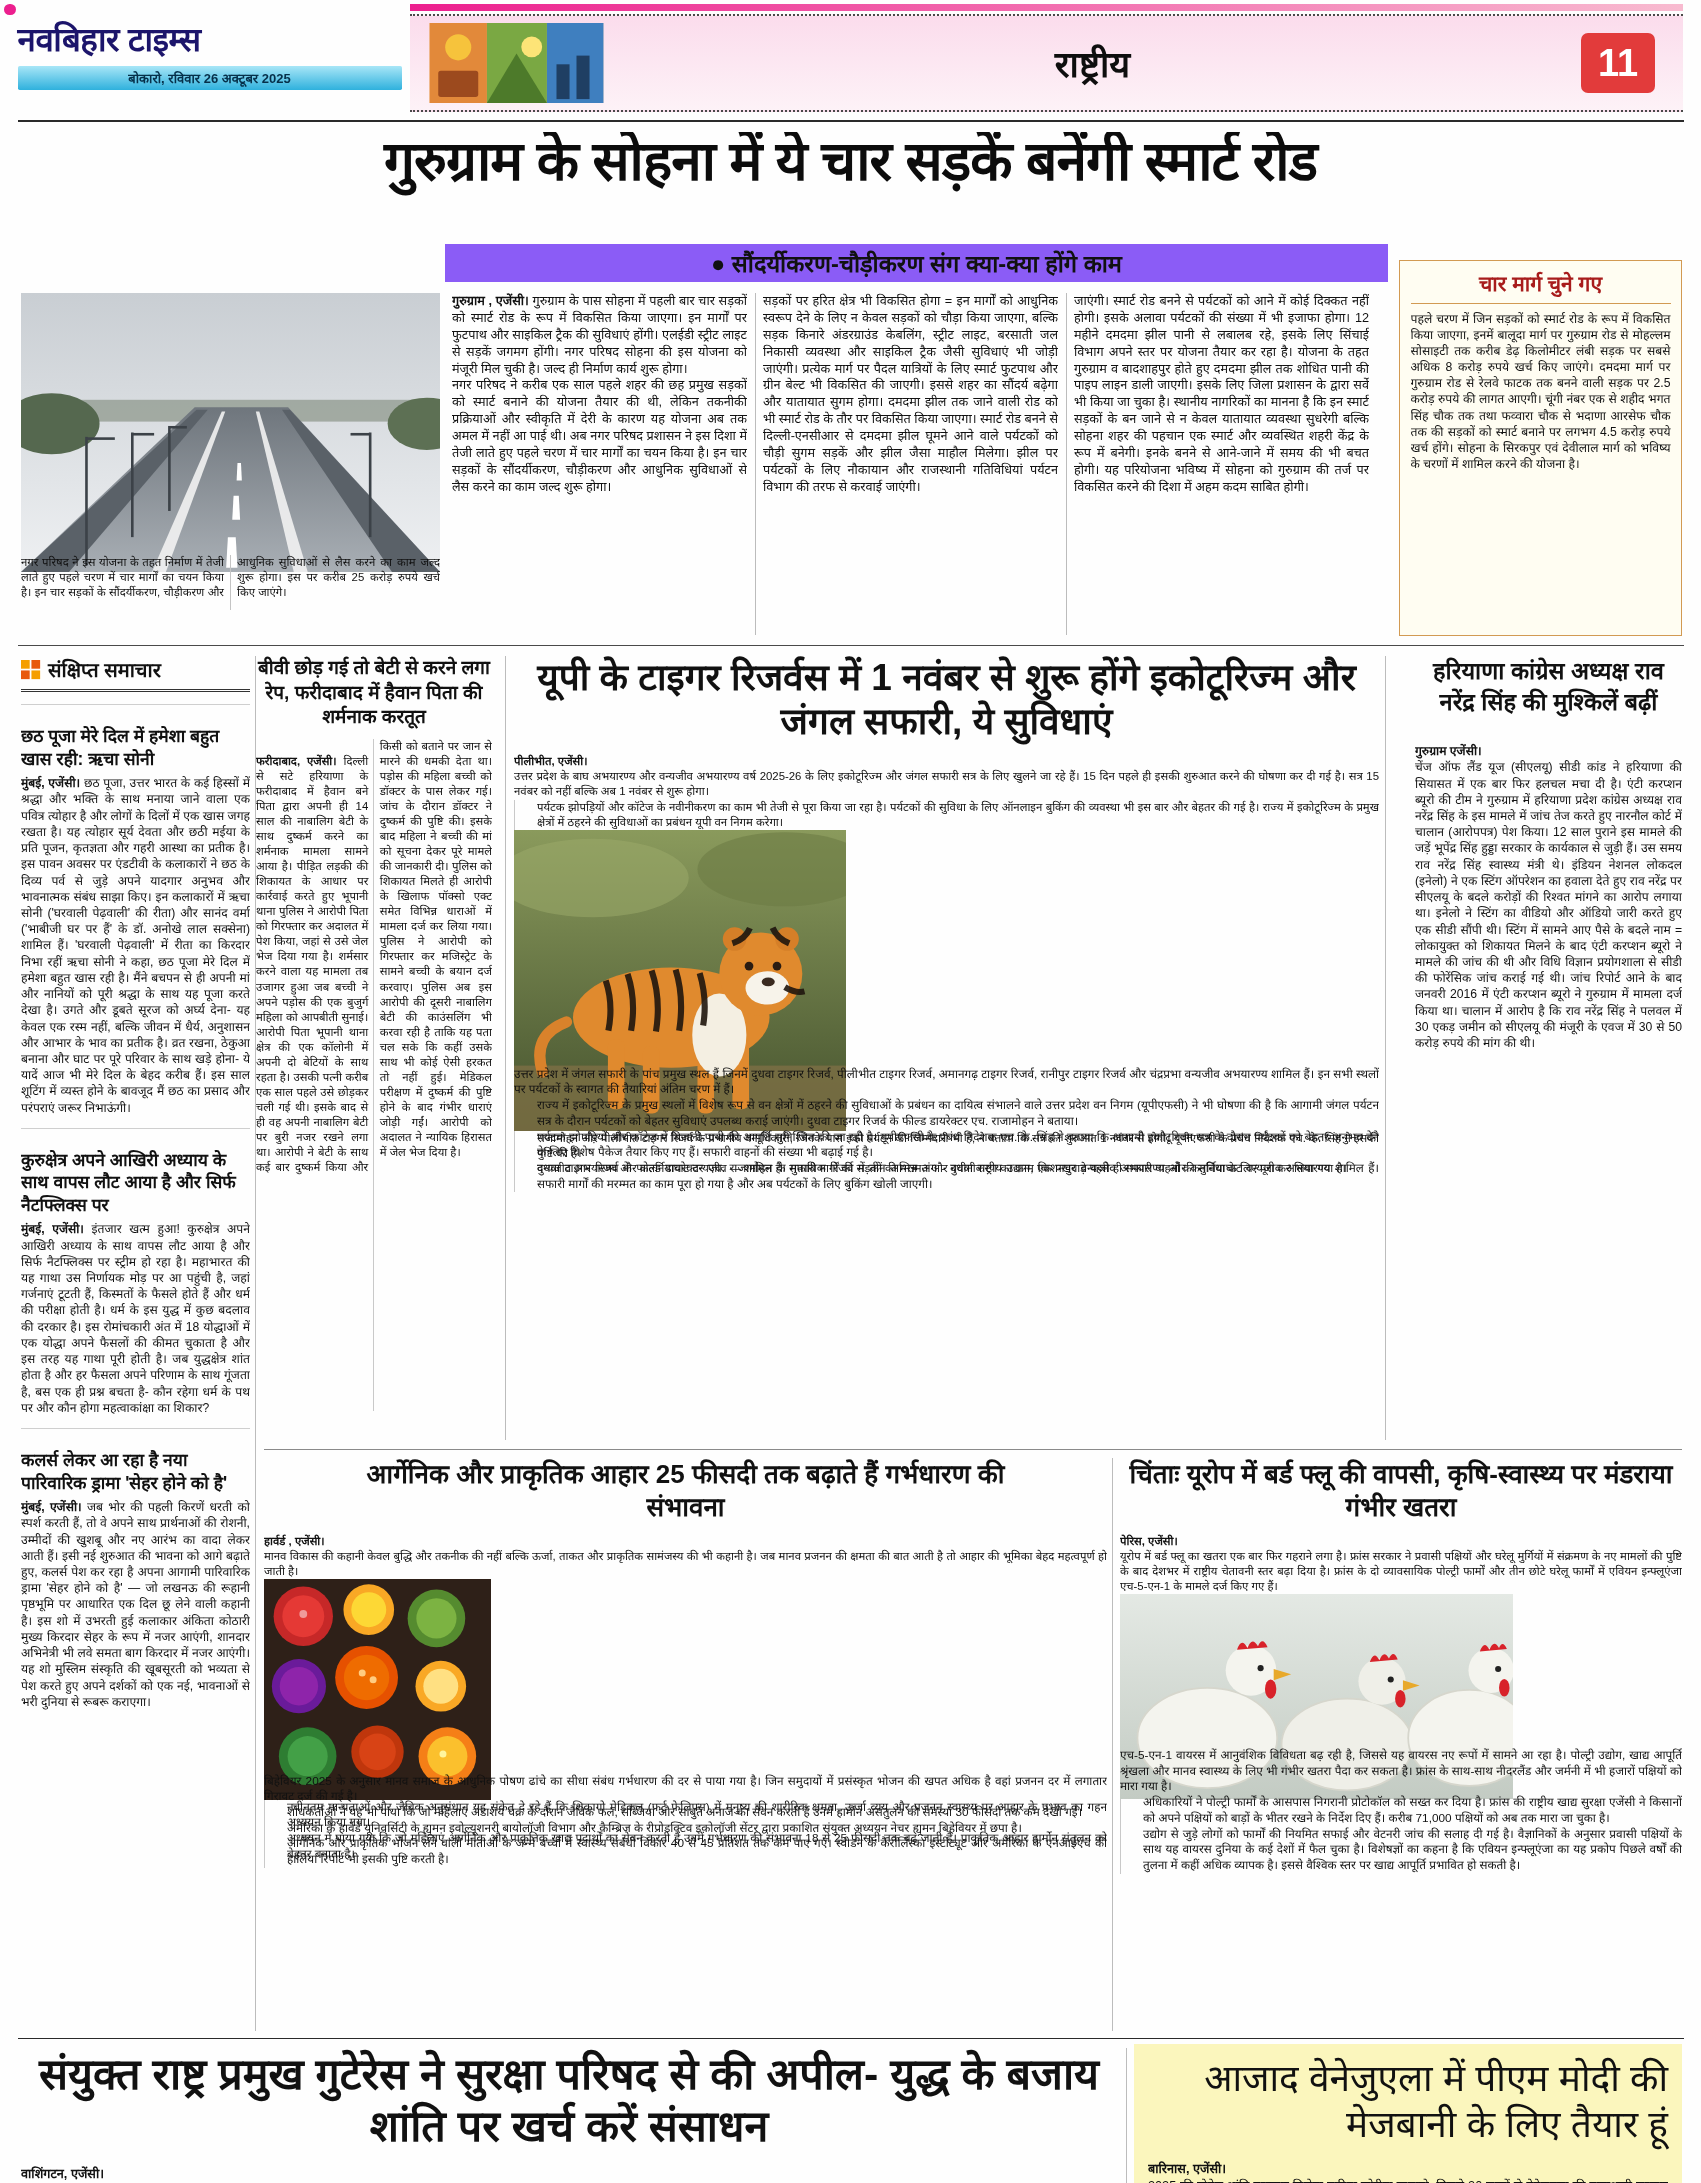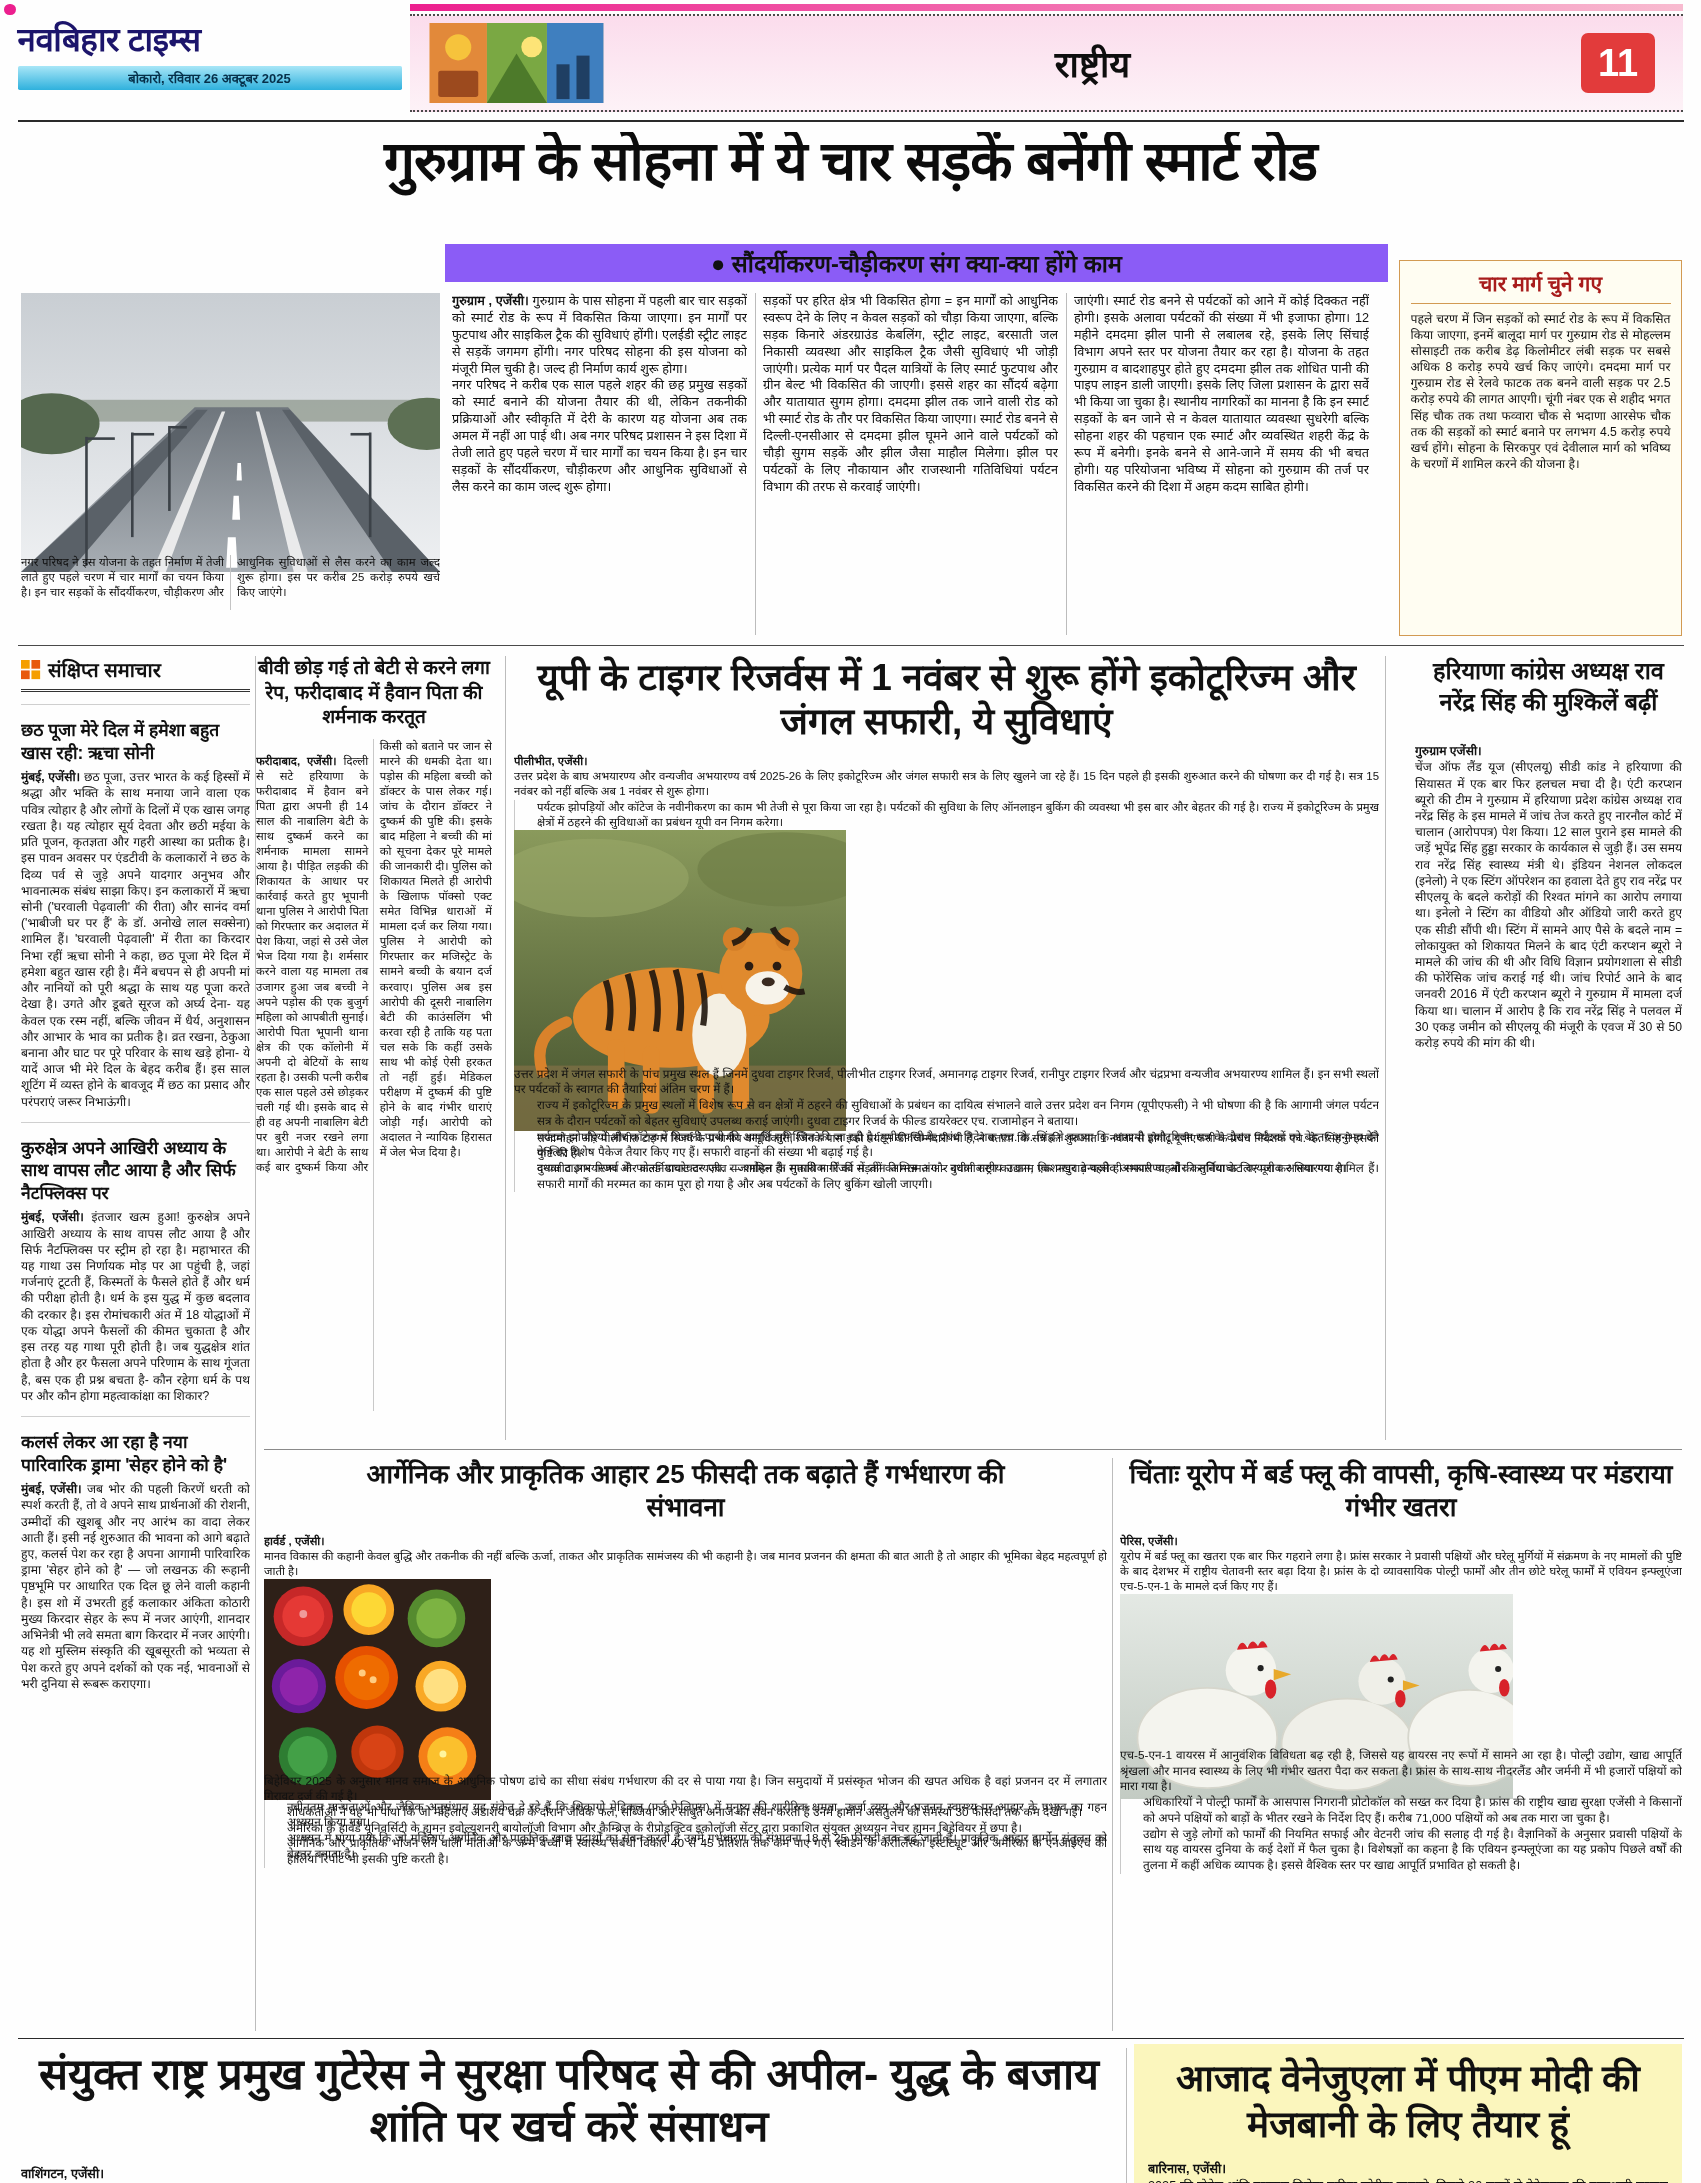--- a/index.html
+++ b/index.html
@@ -28,30 +28,30 @@
   
   #lead-headline{font-size:55px;line-height:1.08;text-align:center;letter-spacing:-0.9px}
   #lead-subhead{display:flex;align-items:center;justify-content:center;background:#8b5cf6;
      font-size:23.6px;font-weight:800}
   #lead-sidebar{border:1.3px solid #d29a53;background:#fffdf2;padding:7.9px 10.5px}
   #lead-sidebar-title{font-size:21px;font-weight:800;color:#a81c1c;text-align:center;
      border-bottom:0.9px solid #d29a53;padding-bottom:6.1px;margin-bottom:7px}
   
   .briefs-header{display:flex;gap:7px;align-items:center;border-bottom:3.1px double #333;padding-bottom:6.1px}
   .briefs-header span{font-size:20px;font-weight:800}
-  .brief-item{margin-top:12.2px;padding-top:14px;border-top:0.4px solid #cfcfcf}
+  .brief-item{margin-top:12.2px;padding-top:20px;border-top:0.4px solid #cfcfcf}
   .brief-item:first-of-type{border-top:none;padding-top:3.5px}
   .brief-h{font-size:17.5px;font-weight:800;line-height:1.28;margin-bottom:5.2px}
   .art-h-sm{font-size:19px;font-weight:800;line-height:1.3;text-align:center}
   .art-h-md{font-size:23.6px;font-weight:800;line-height:1.3;text-align:center}
   .art-h-lg{font-size:37px;font-weight:800;line-height:1.2;text-align:center}
   .art-h-xl{font-size:43px;font-weight:800;line-height:1.22;text-align:center}
   .art-h-f{font-size:26px;font-weight:800;line-height:1.25;text-align:center}
   #venezuela{background:#fbf6bd;padding:12.2px 14px}
-  #venezuela .vh{font-size:37px;font-weight:700;line-height:1.25;text-align:center}
+  #venezuela .vh{font-size:37px;font-weight:400;line-height:1.25;text-align:right}
 </style>
 </head>
 <body>
 
 <div id="page">
 
   <div class="abs" style="left:4.4px;top:3.5px;width:11.4px;height:11.4px;border-radius:50%;background:#ec1f8e"></div>
 
   <div class="abs" style="left:17.5px;top:15.7px;width:384px;height:82px">
     <div id="masthead-title">नवबिहार टाइम्स</div>

